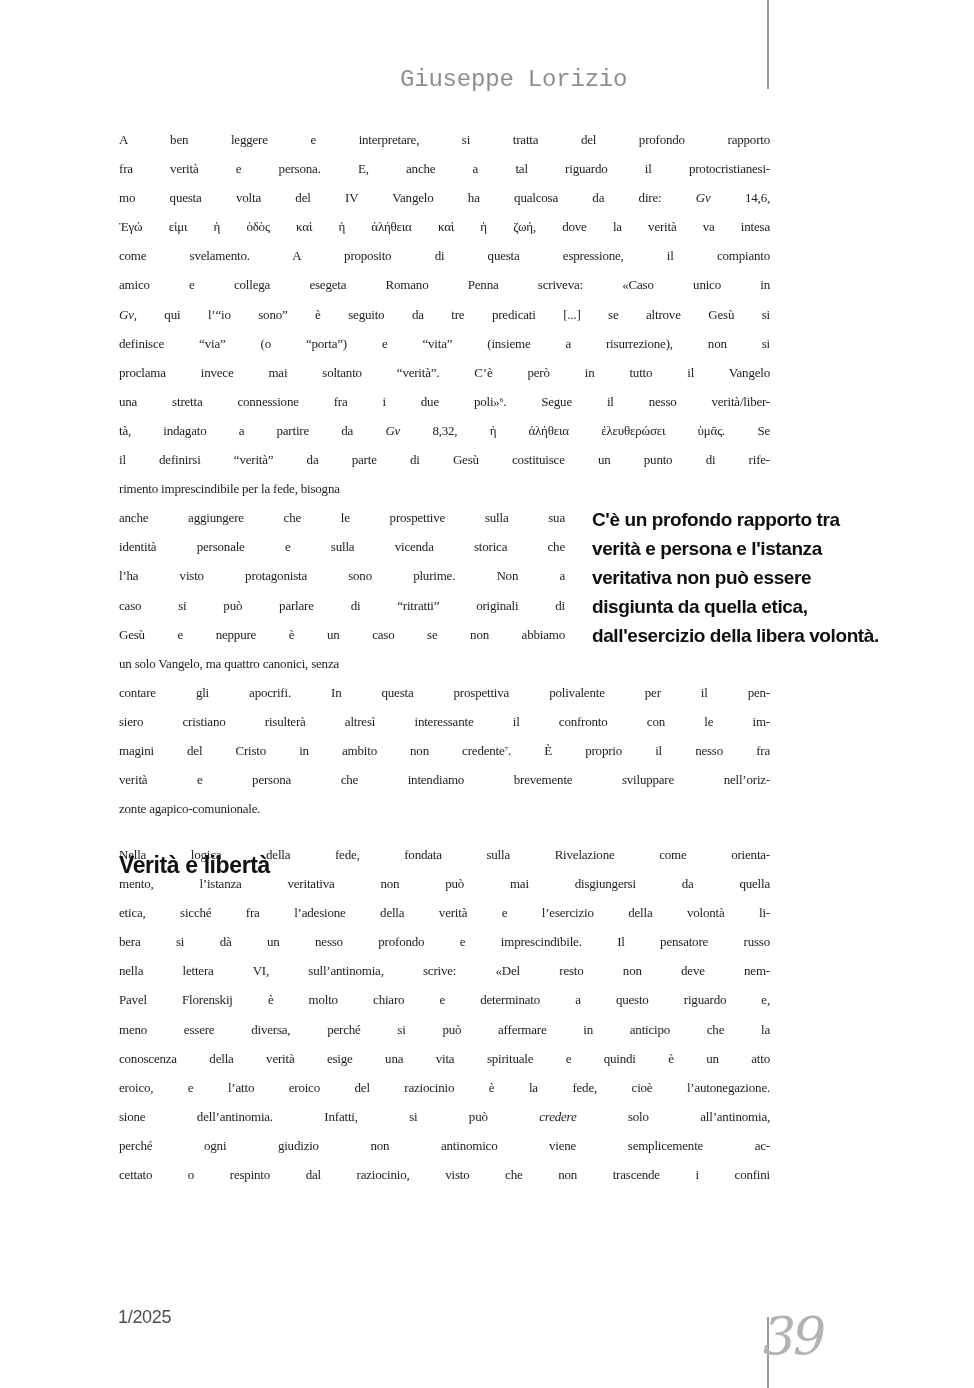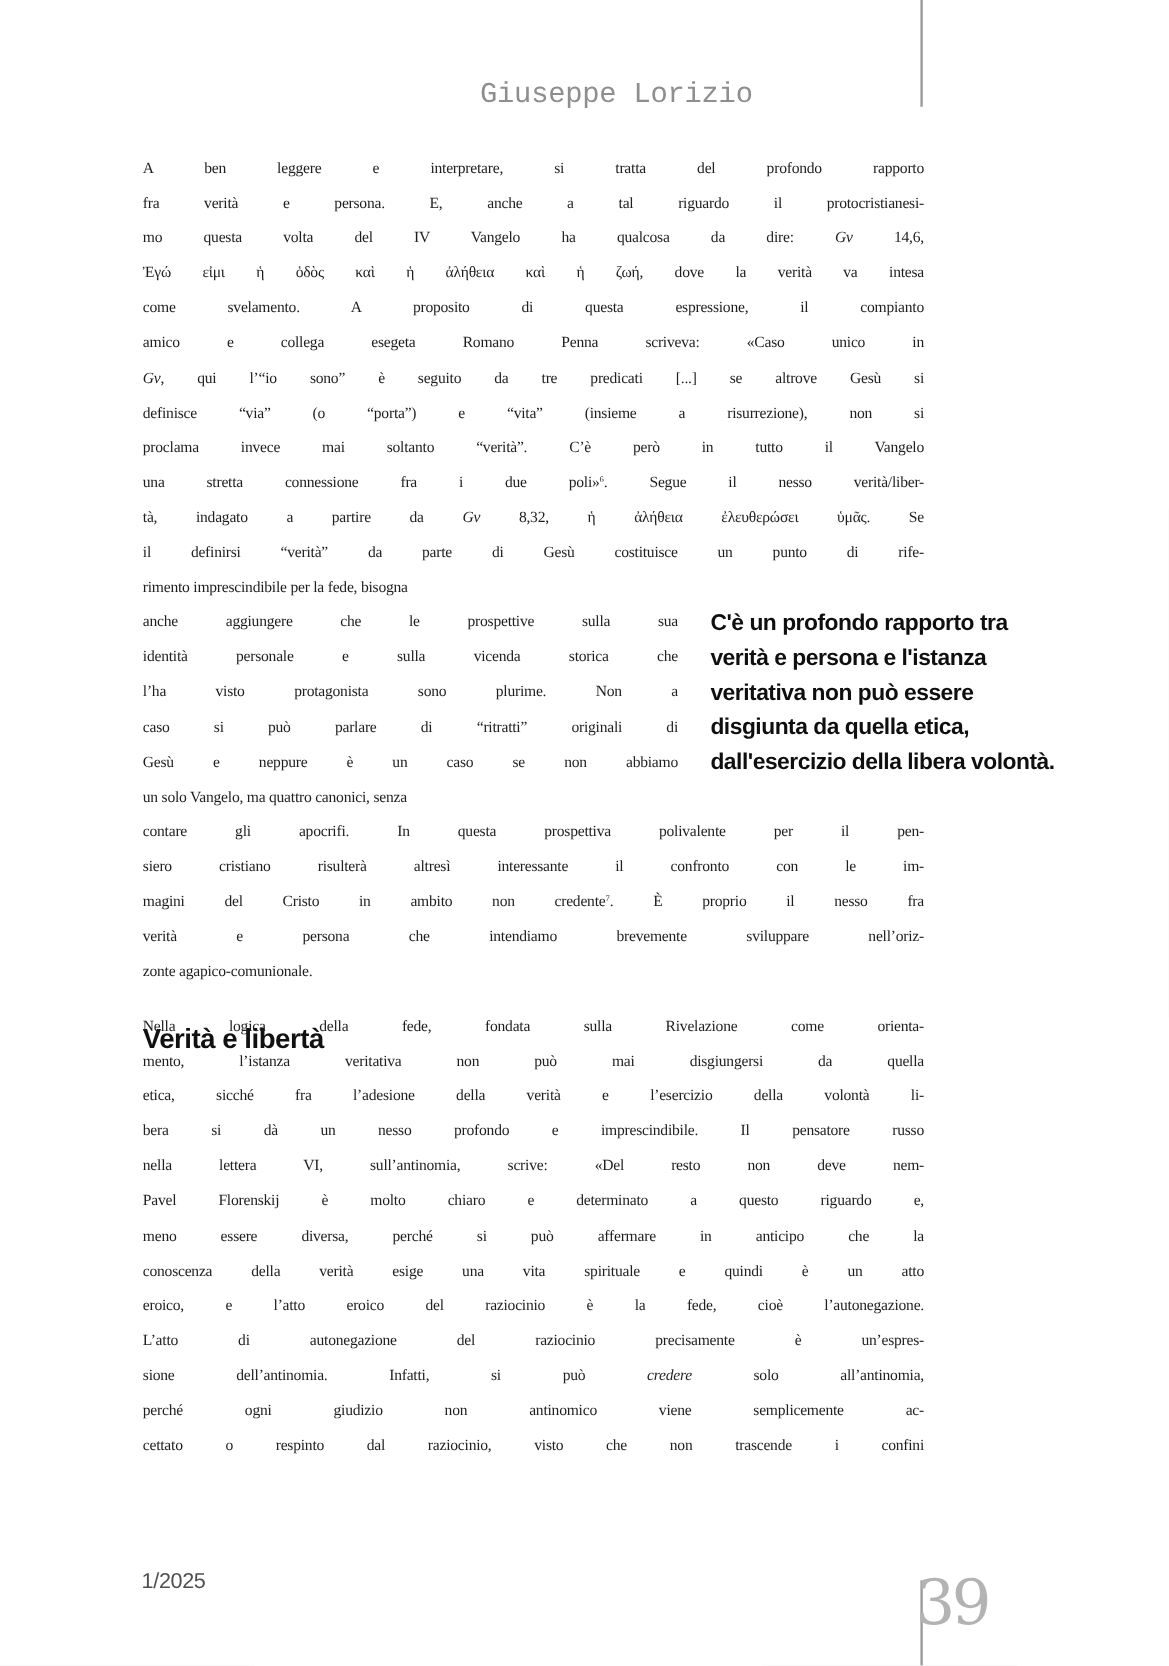--- a/index.html
+++ b/index.html
@@ -71,20 +71,21 @@
     letter-spacing:-0.3px;
     color:var(--c-footer);
   }
   .footer-rule{
     position:absolute;left:767px;top:1317px;width:2px;height:71px;
     background:var(--c-rule);
   }
   .pagenum{
     position:absolute;left:763px;top:1308px;
     font-family:"DejaVu Serif","Liberation Serif",serif;
+    font-style:italic;
     font-size:52px;line-height:56px;
     letter-spacing:-3px;
     color:var(--c-pagenum);
   }
 </style>
 </head>
 <body>
 
 <div class="page">
 
@@ -132,21 +133,20 @@
   <div class="para para2">
       <div class="line"><span>Nella logica della fede, fondata sulla Rivelazione come orienta-</span></div>
       <div class="line"><span>mento, l’istanza veritativa non può mai disgiungersi da quella</span></div>
       <div class="line"><span>etica, sicché fra l’adesione della verità e l’esercizio della volontà li-</span></div>
       <div class="line"><span>bera si dà un nesso profondo e imprescindibile. Il pensatore russo</span></div>
       <div class="line"><span>nella lettera VI, sull’antinomia, scrive: «Del resto non deve nem-</span></div>
       <div class="line"><span>Pavel Florenskij è molto chiaro e determinato a questo riguardo e,</span></div>
       <div class="line"><span>meno essere diversa, perché si può affermare in anticipo che la</span></div>
       <div class="line"><span>conoscenza della verità esige una vita spirituale e quindi è un atto</span></div>
       <div class="line"><span>eroico, e l’atto eroico del raziocinio è la fede, cioè l’autonegazione.</span></div>
-      <div class="line"><span>L’atto di autonegazione del raziocinio precisamente è un’espres-</span></div>
       <div class="line"><span>sione dell’antinomia. Infatti, si può </span><span class="it">credere</span><span> solo all’antinomia,</span></div>
       <div class="line"><span>perché ogni giudizio non antinomico viene semplicemente ac-</span></div>
       <div class="line"><span>cettato o respinto dal raziocinio, visto che non trascende i confini</span></div>
     </div>
 
   <div class="issue">1/2025</div>
 
   <div class="footer-rule"></div>
 
   <div class="pagenum">39</div>

